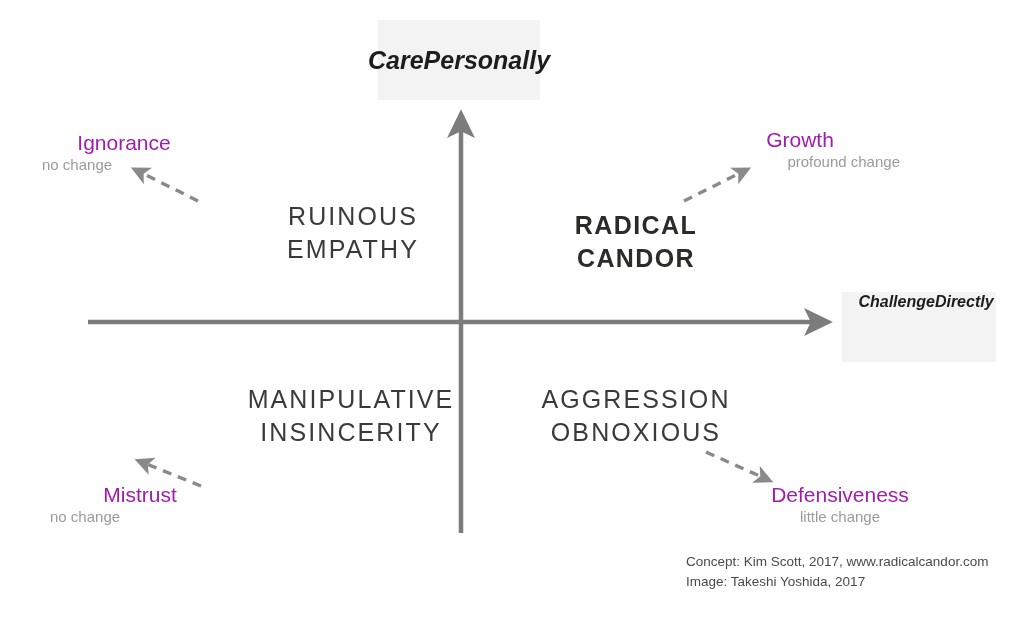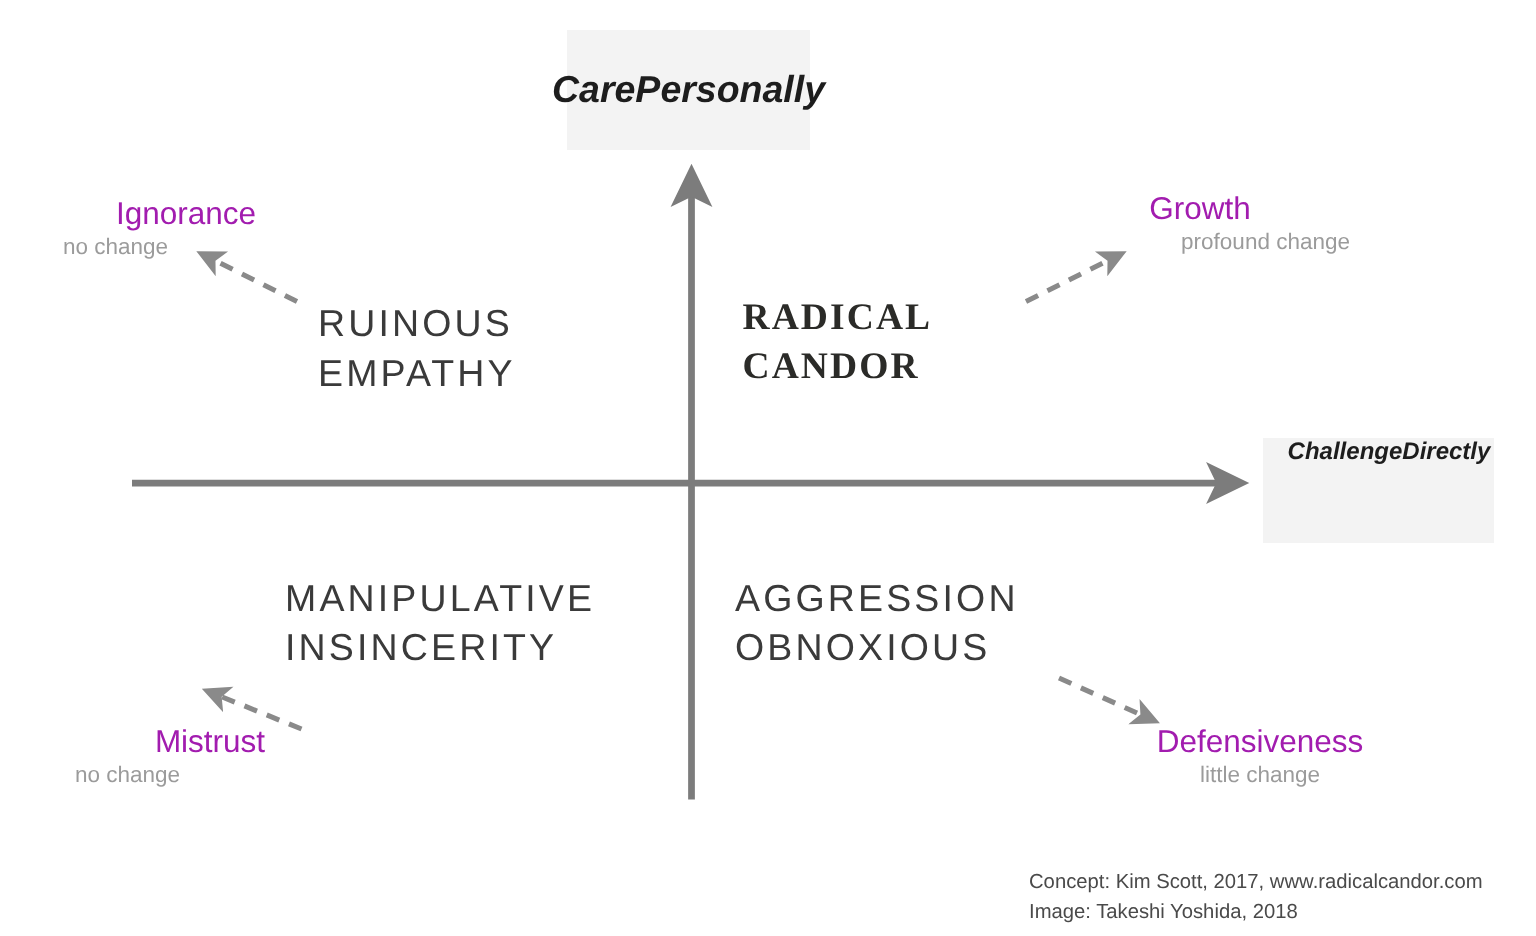--- a/index.html
+++ b/index.html
@@ -57,35 +57,36 @@
     align-items: flex-start;
     justify-content: center;
     padding-left: 14px;
     box-sizing: border-box;
     text-align: left;
   }
 
   
   .quadrant {
     position: absolute;
-    text-align: left;
+    text-align: center;
     color: #3a3a3a;
     font-weight: 300;
     font-size: 25px;
     letter-spacing: 2.1px;
     line-height: 1.32;
+    margin-left: 36px;
   }
   .quadrant.emphasis {
     color: #2b2b28;
     font-weight: bold;
     letter-spacing: 1.4px;
     font-size: 25px;
   }
   #quadrant-ruinous-empathy { left: 212px; top: 200px; width: 210px; }
-  #quadrant-radical-candor  { left: 495px; top: 195px; width: 210px; font-family: Liberation Serif, serif; }
+  #quadrant-radical-candor  { left: 495px; top: 209px; width: 210px; }
   #quadrant-manipulative-insincerity { left: 190px; top: 383px; width: 250px; }
   #quadrant-obnoxious-aggression    { left: 490px; top: 383px; width: 220px; }
 
   
   .outcome {
     position: absolute;
     color: #8e8e8e;
   }
   .outcome .outcome-title {
     font-size: 21px;
@@ -105,21 +106,21 @@
   #outcome-ignorance { left: 34px; top: 131px; width: 180px; text-align: left; }
   #outcome-ignorance .outcome-sub { padding-left: 8px; }
   #outcome-growth { left: 700px; top: 128px; width: 200px; text-align: right; }
   #outcome-mistrust { left: 50px; top: 483px; width: 180px; text-align: left; }
   #outcome-defensiveness { left: 740px; top: 483px; width: 200px; text-align: center; }
 
   
   #attribution {
     position: absolute;
     left: 686px;
-    top: 578px;
+    top: 552px;
     width: 330px;
     color: #4a4a4a;
     font-size: 13.5px;
     line-height: 1.45;
     text-align: left;
   }
   #attribution span { display: block; }
 </style>
 </head>
 <body>
@@ -191,16 +192,16 @@
     <span class="outcome-sub">no change</span>
   </div>
 
   <div class="outcome" id="outcome-defensiveness">
     <span class="outcome-title">Defensiveness</span>
     <span class="outcome-sub">little change</span>
   </div>
 
   <div id="attribution">
     <span>Concept: Kim Scott, 2017, www.radicalcandor.com</span>
-    <span>Image: Takeshi Yoshida, 2018</span>
+    <span>Image: Takeshi Yoshida, 2017</span>
   </div>
 
 </div>
 
 </body></html>

